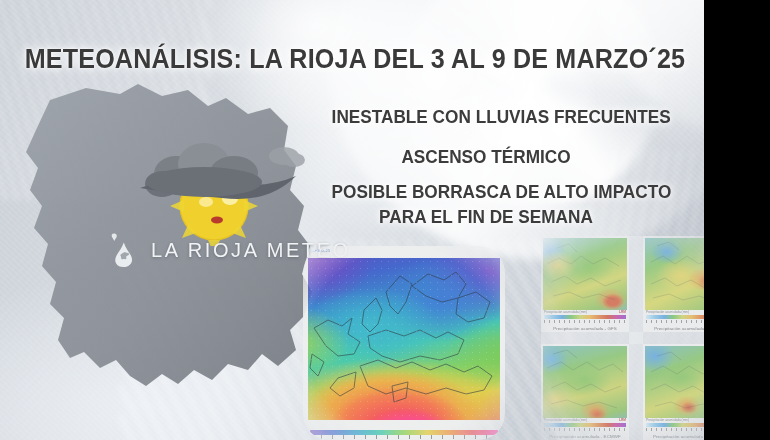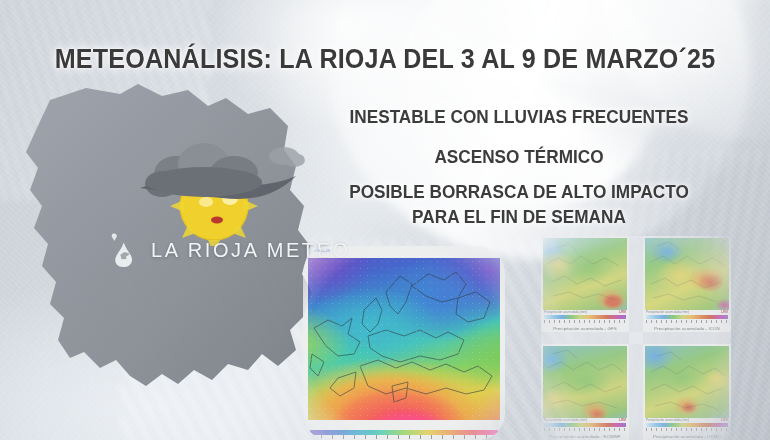--- a/index.html
+++ b/index.html
@@ -1,17 +1,17 @@
 <!DOCTYPE html>
 <html lang="es"><head>
 <meta charset="utf-8">
 <style>
   html,body{margin:0;padding:0;background:#000;}
   .stage{
-    position:relative;width:770px;height:440px;overflow:hidden;
+    position:relative;width:704px;height:440px;overflow:hidden;
     font-family:"Liberation Sans",sans-serif;
     background:#d946ef;
   }
 
   
   .bg{position:absolute;inset:0;}
   .bg-base{
     position:absolute;inset:0;
     background:
       radial-gradient(ellipse 40% 55% at 62% 18%, rgba(255,255,255,.96) 0%, rgba(255,255,255,.55) 38%, rgba(255,255,255,0) 70%),

